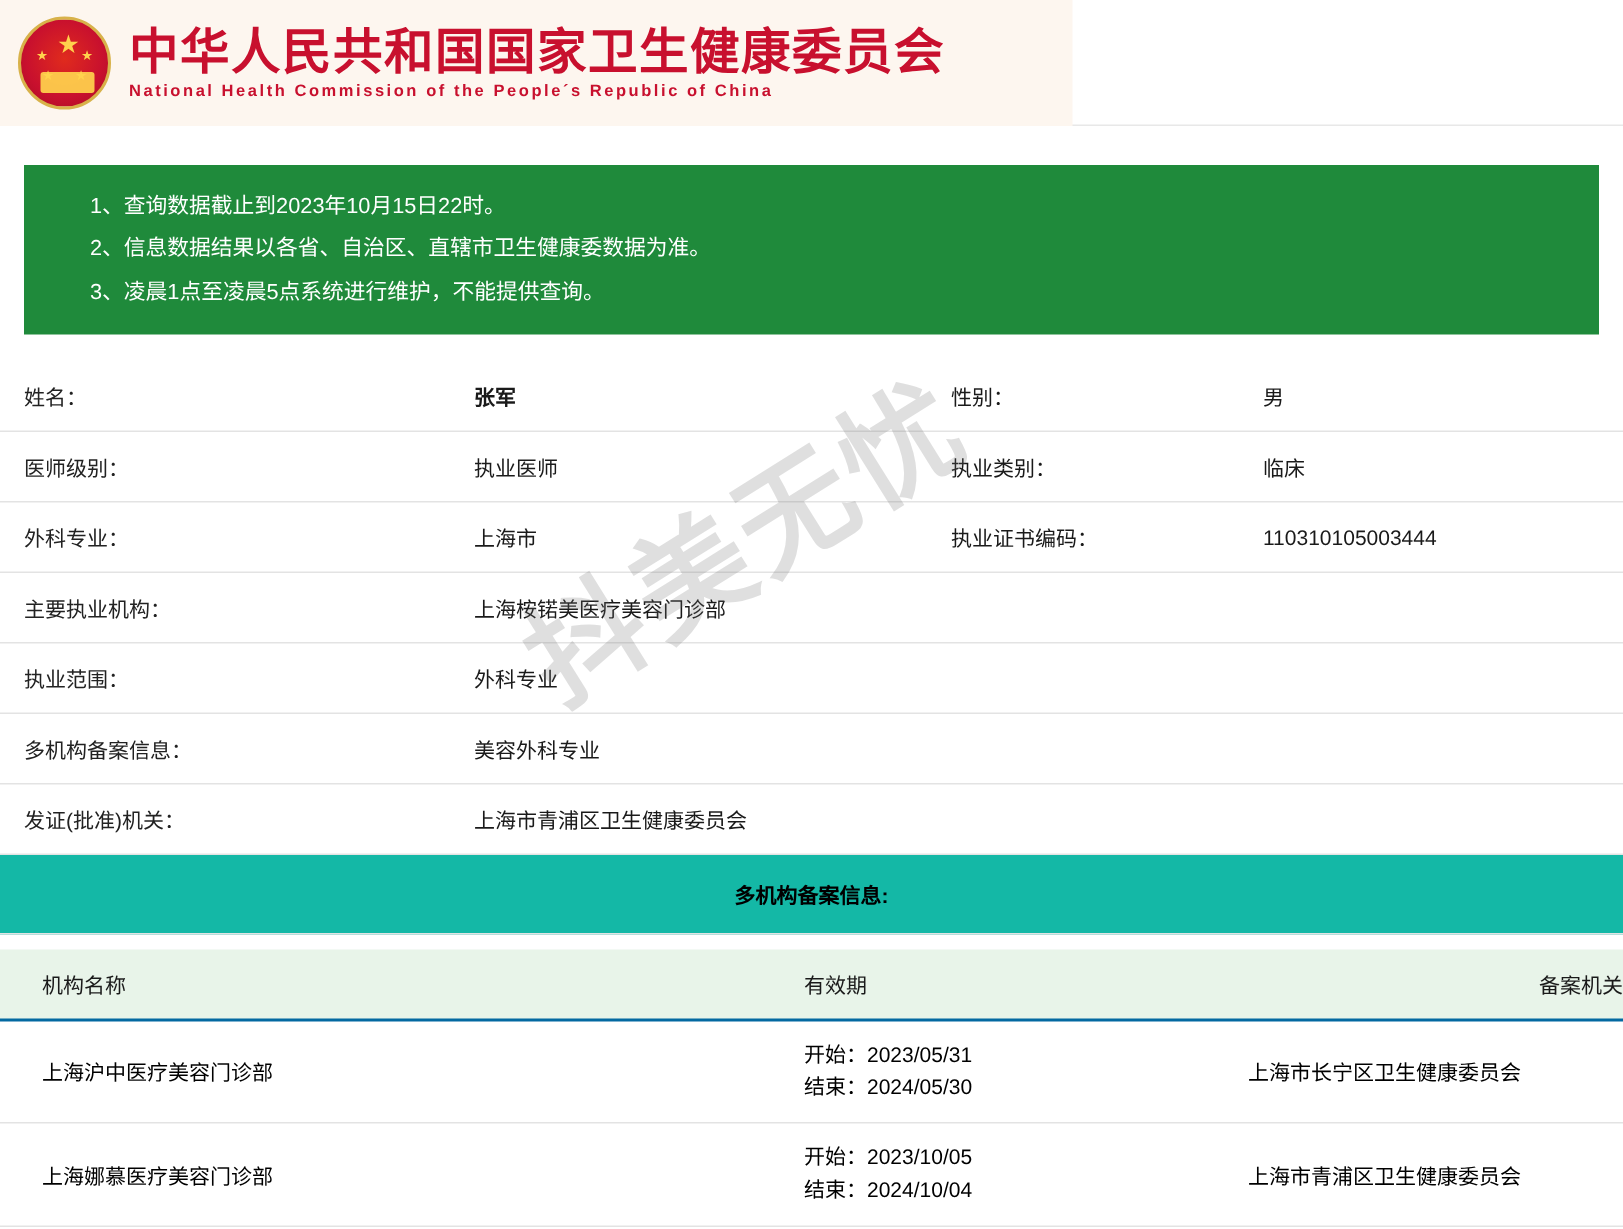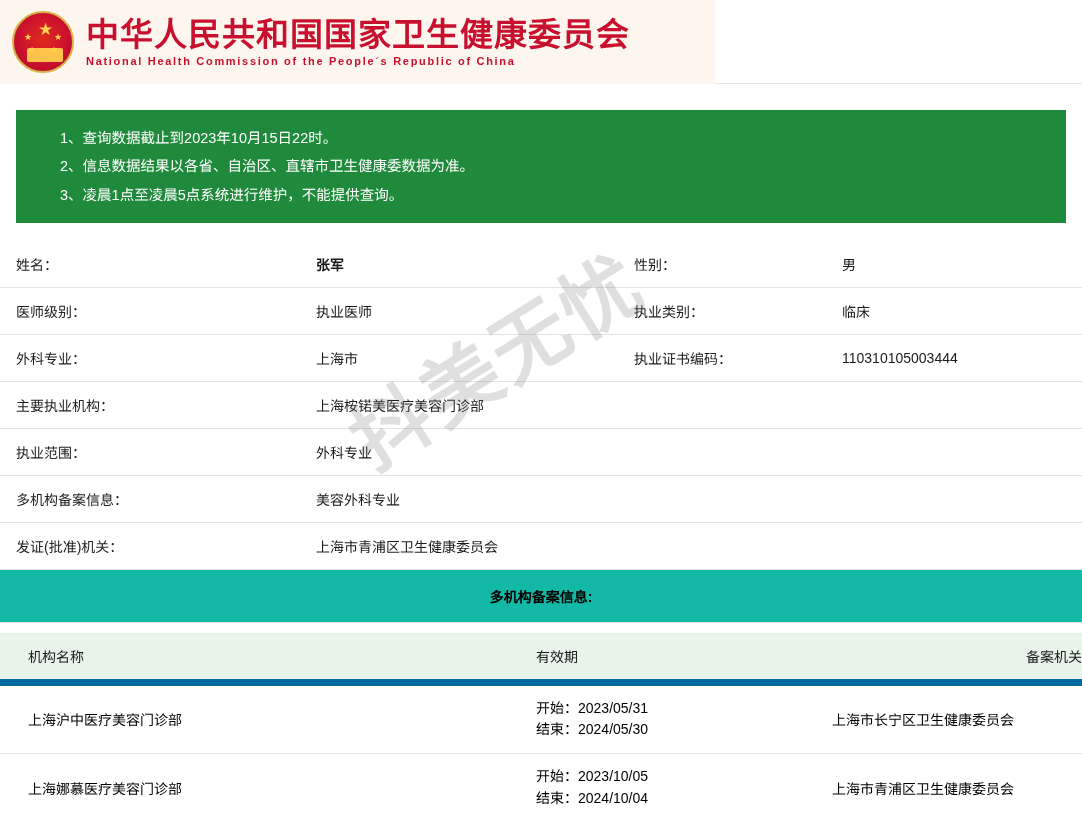--- a/index.html
+++ b/index.html
@@ -131,21 +131,21 @@
     font-size: 14px;
     margin-top: 10px;
   }
   .rec-table thead th {
     background: #e8f4e9;
     text-align: left;
     font-weight: normal;
     color: #1a1a1a;
     padding: 13px 0 13px 28px;
     height: 42px;
-    border-bottom: 7px solid #0369a1;
+    border-bottom: 2px solid #0369a1;
   }
   .rec-table th.c1 { width: 508px; }
   .rec-table th.c2 { width: 296px; }
   .rec-table th.c3 { width: auto; text-align: right; }
   .rec-table td {
     padding: 12px 0 12px 28px;
     vertical-align: middle;
     border-bottom: 1px solid #e3e3e3;
     height: 60px;
   }

